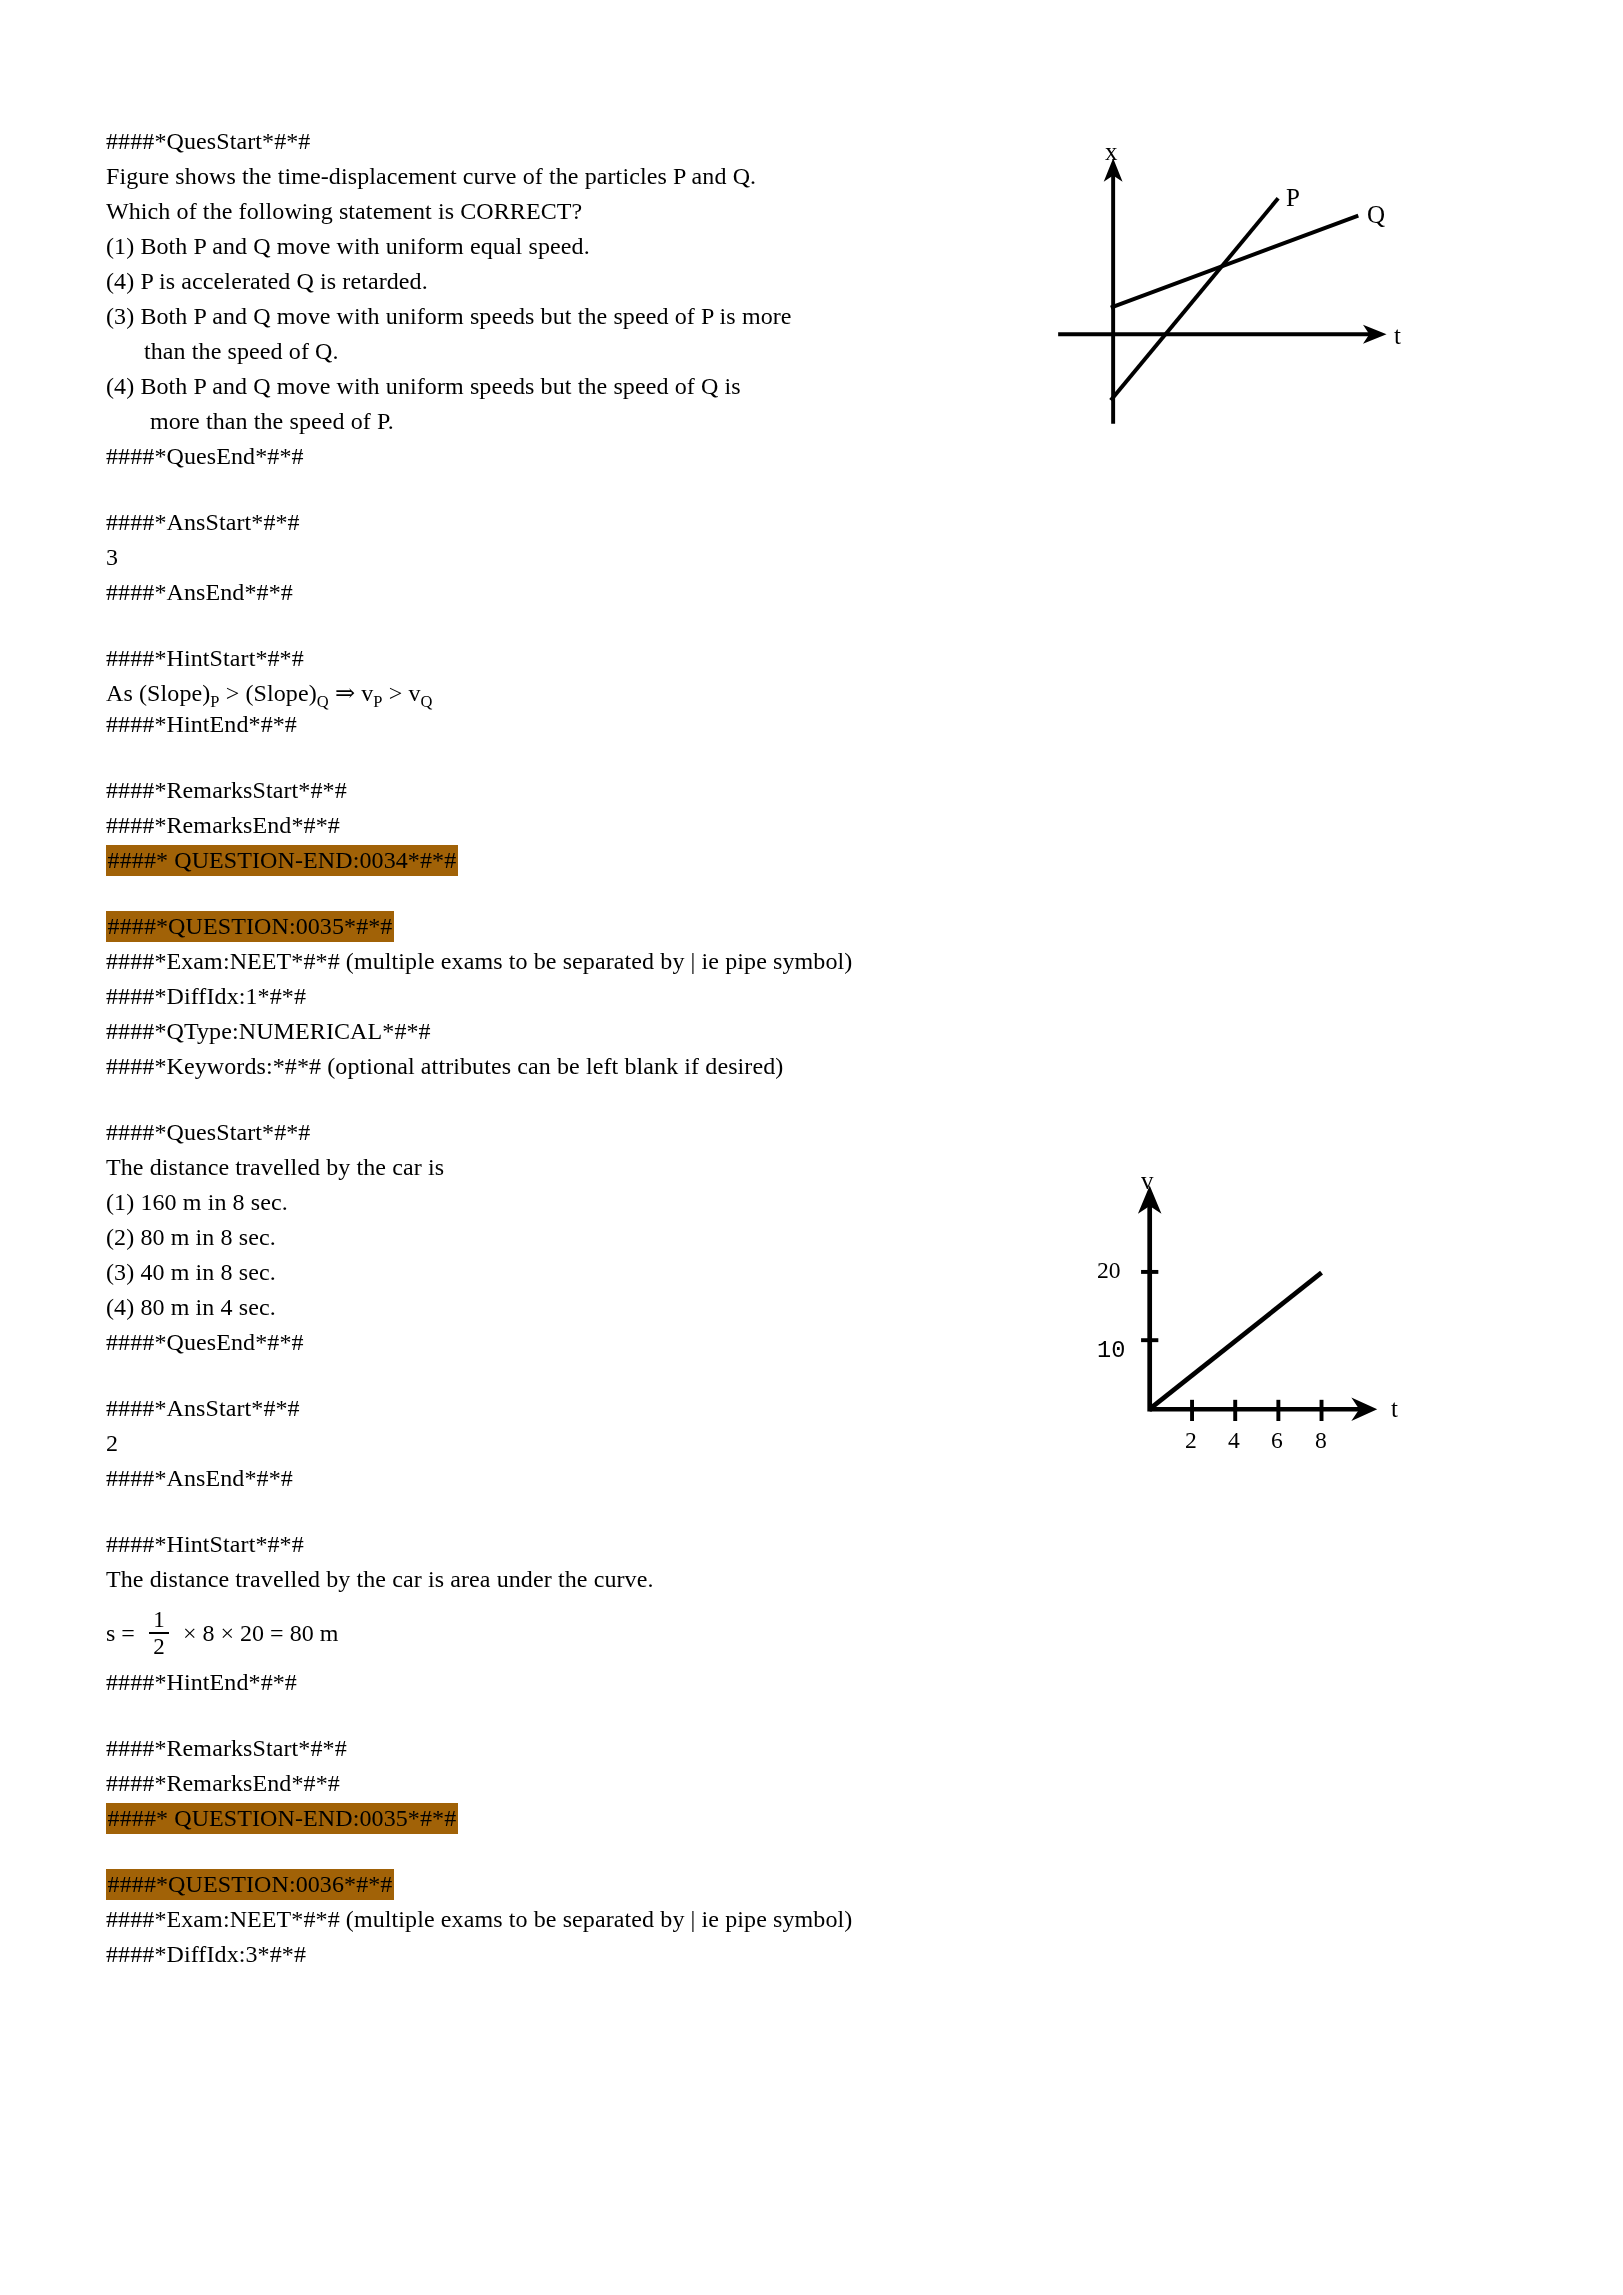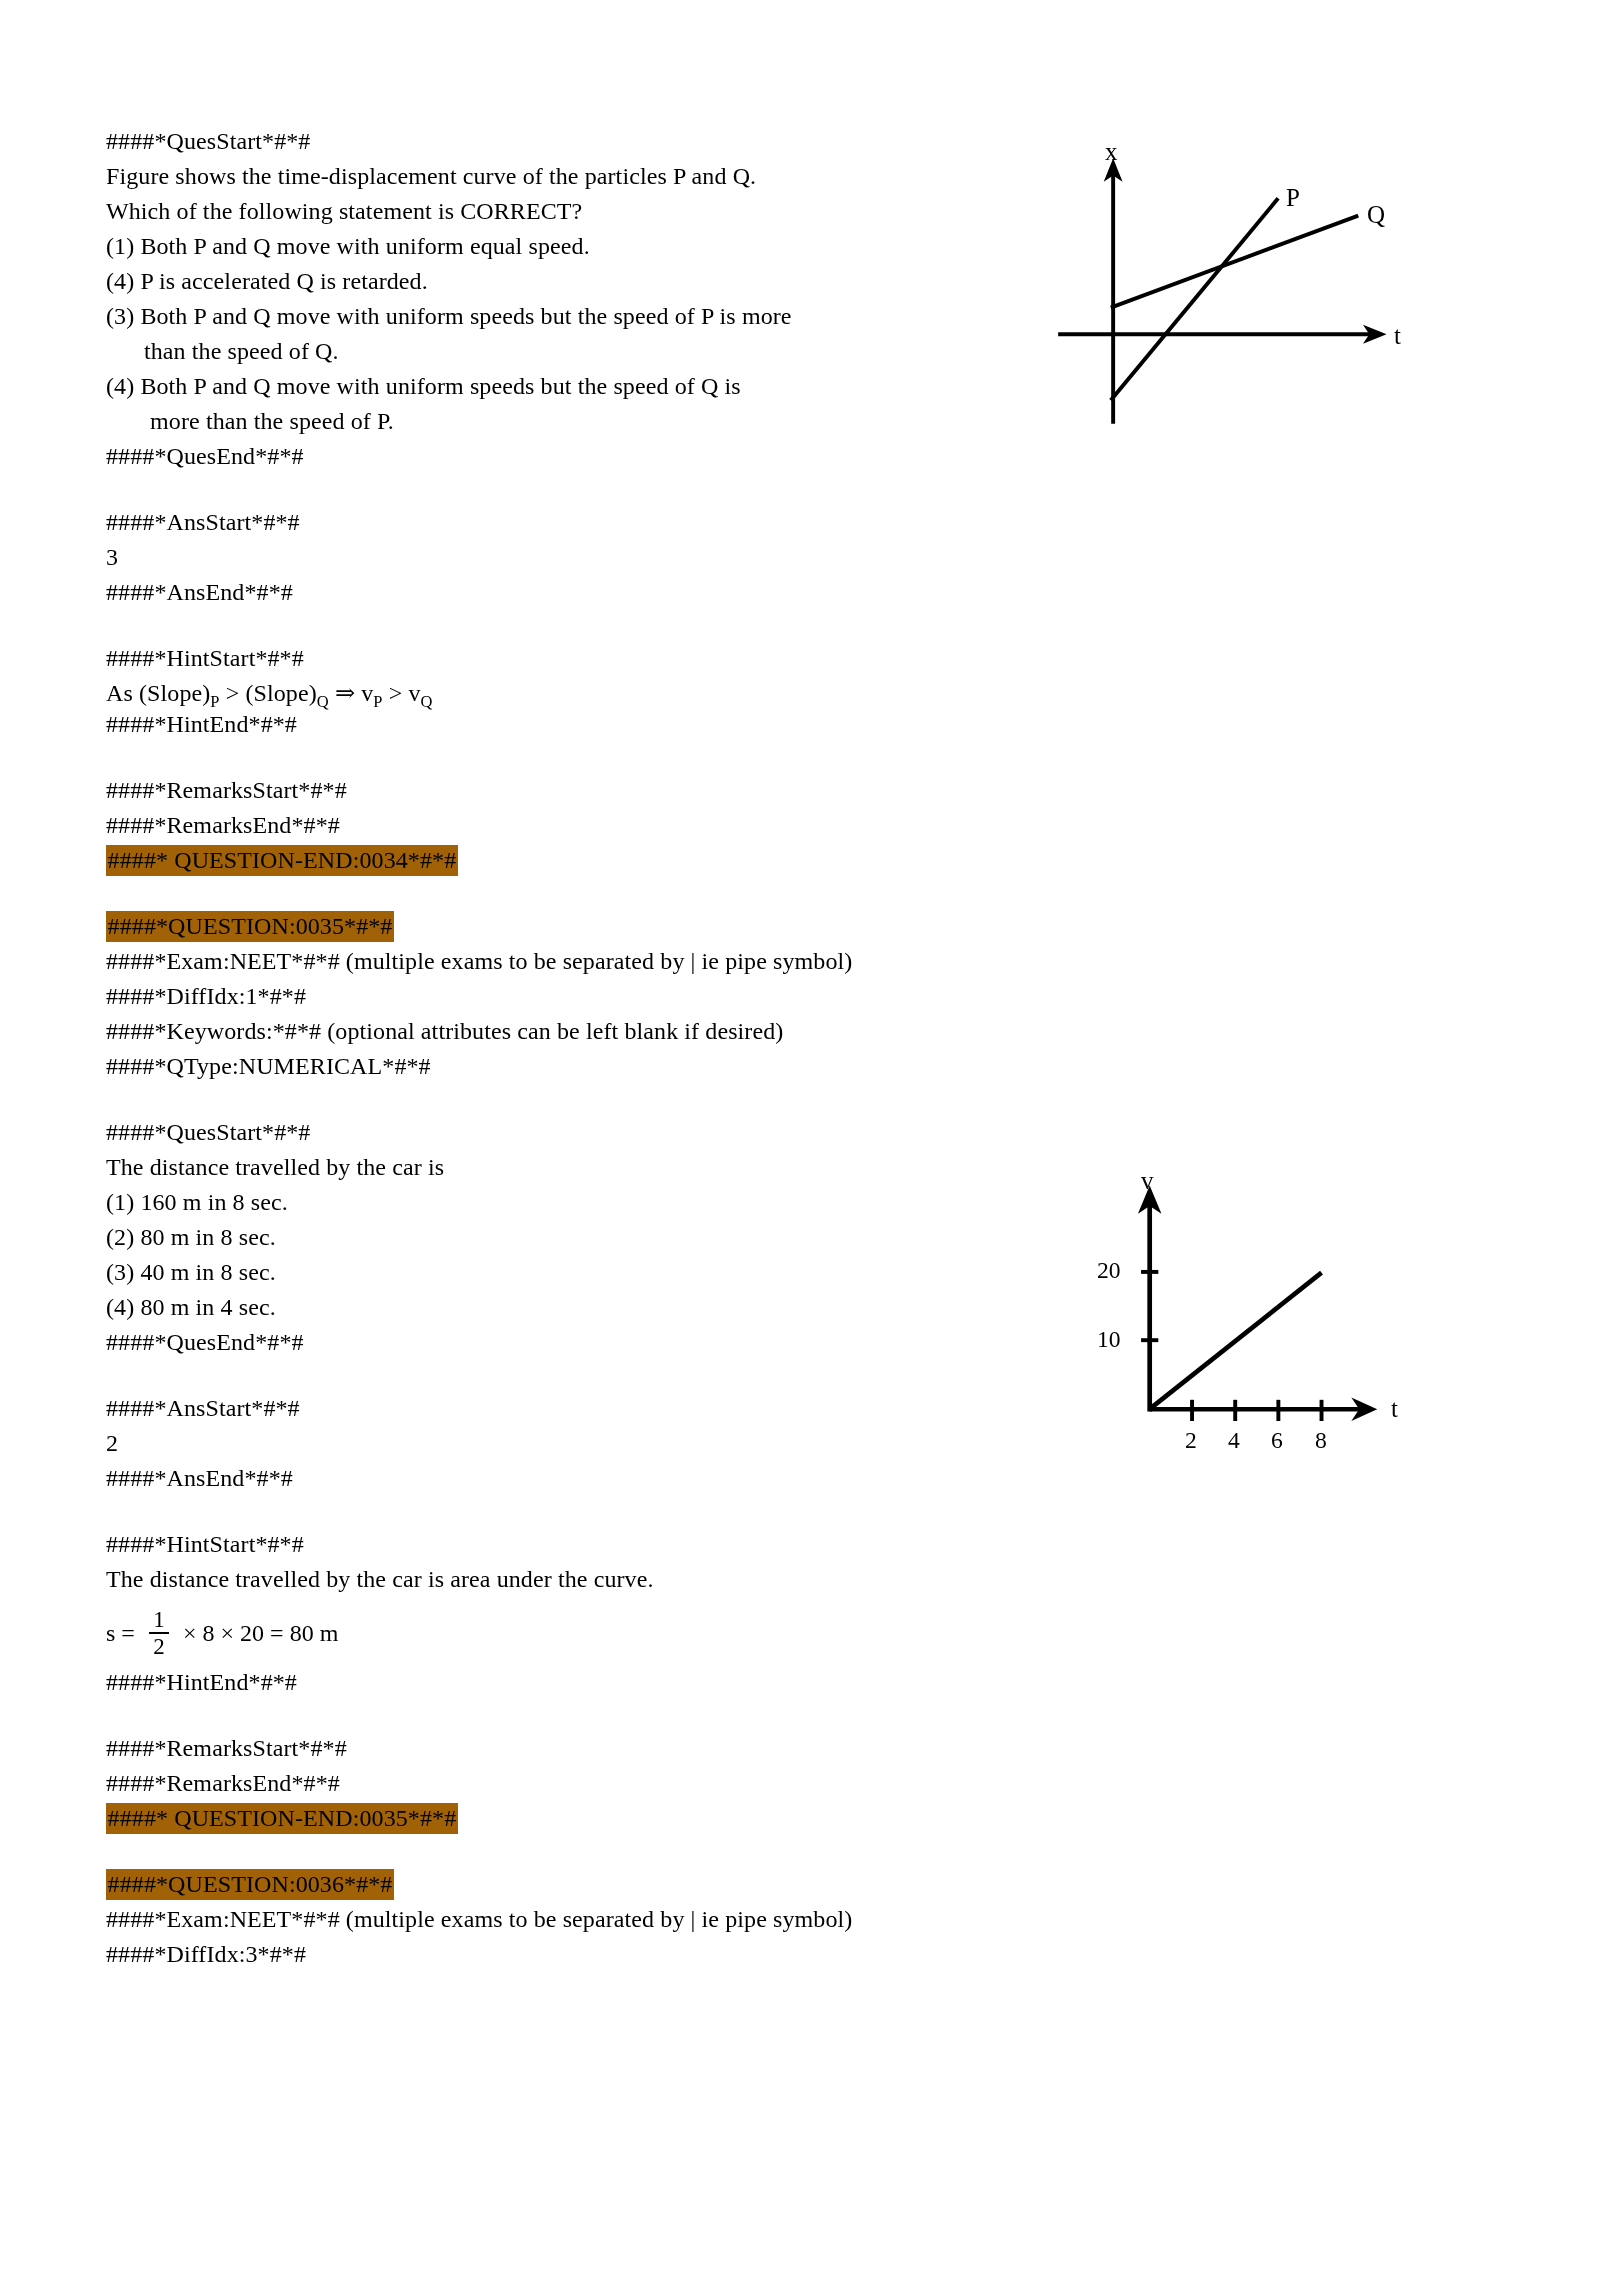--- a/index.html
+++ b/index.html
@@ -113,22 +113,22 @@
       <div class="line"><span>As (Slope)</span><span class="sub">P</span><span> &gt; (Slope)</span><span class="sub">Q</span><span class="arrow-dbl"> ⇒ v</span><span class="sub">P</span><span> &gt; v</span><span class="sub">Q</span></div>
       <div class="hl-wrap"><span class="line">####*HintEnd*#*#</span></div>
       <div class="blank"></div>
       <div class="hl-wrap"><span class="line">####*RemarksStart*#*#</span></div>
       <div class="hl-wrap"><span class="line">####*RemarksEnd*#*#</span></div>
       <div class="hl-wrap"><span class="line hl">####* QUESTION-END:0034*#*#</span></div>
       <div class="blank"></div>
       <div class="hl-wrap"><span class="line hl">####*QUESTION:0035*#*#</span></div>
       <div class="hl-wrap"><span class="line">####*Exam:NEET*#*# (multiple exams to be separated by | ie pipe symbol)</span></div>
       <div class="hl-wrap"><span class="line">####*DiffIdx:1*#*#</span></div>
+      <div class="hl-wrap"><span class="line">####*QType:NUMERICAL*#*#</span></div>
       <div class="hl-wrap"><span class="line">####*Keywords:*#*# (optional attributes can be left blank if desired)</span></div>
-      <div class="hl-wrap"><span class="line">####*QType:NUMERICAL*#*#</span></div>
       <div class="blank"></div>
       <div class="hl-wrap"><span class="line">####*QuesStart*#*#</span></div>
       <div class="hl-wrap"><span class="line">The distance travelled by the car is</span></div>
       <div class="hl-wrap"><span class="line">(1) 160 m in 8 sec.</span></div>
       <div class="hl-wrap"><span class="line">(2) 80 m in 8 sec.</span></div>
       <div class="hl-wrap"><span class="line">(3) 40 m in 8 sec.</span></div>
       <div class="hl-wrap"><span class="line">(4) 80 m in 4 sec.</span></div>
       <div class="hl-wrap"><span class="line">####*QuesEnd*#*#</span></div>
       <div class="blank"></div>
       <div class="hl-wrap"><span class="line">####*AnsStart*#*#</span></div>
@@ -183,21 +183,21 @@
       <line x1="139" y1="303" x2="139" y2="330" stroke="#000" stroke-width="5"></line>
       <line x1="194" y1="303" x2="194" y2="330" stroke="#000" stroke-width="5"></line>
       <line x1="249" y1="303" x2="249" y2="330" stroke="#000" stroke-width="5"></line>
       <line x1="304" y1="303" x2="304" y2="330" stroke="#000" stroke-width="5"></line>
 
       <line x1="86" y1="314" x2="304" y2="141" stroke="#000" stroke-width="6"></line>
     </svg>
     <span class="fig-label" style="left:58px; top:6.3px;">v</span>
     <span class="fig-label" style="left:308px; top:234px;">t</span>
     <span class="tick-label" style="left:14px; top:97px;text-align:right;">20</span>
-    <span class="tick-label" style="left:14px; top:166px;">10</span>
+    <span class="tick-label" style="left:14px; top:177px;font-family:Liberation Mono, monospace;">10</span>
     <span class="tick-label" style="left:102px; top:267px;">2</span>
     <span class="tick-label" style="left:145px; top:267px;">4</span>
     <span class="tick-label" style="left:188px; top:267px;">6</span>
     <span class="tick-label" style="left:232px; top:267px;">8</span>
   </div>
 
 </div>
 
 
 </body></html>

